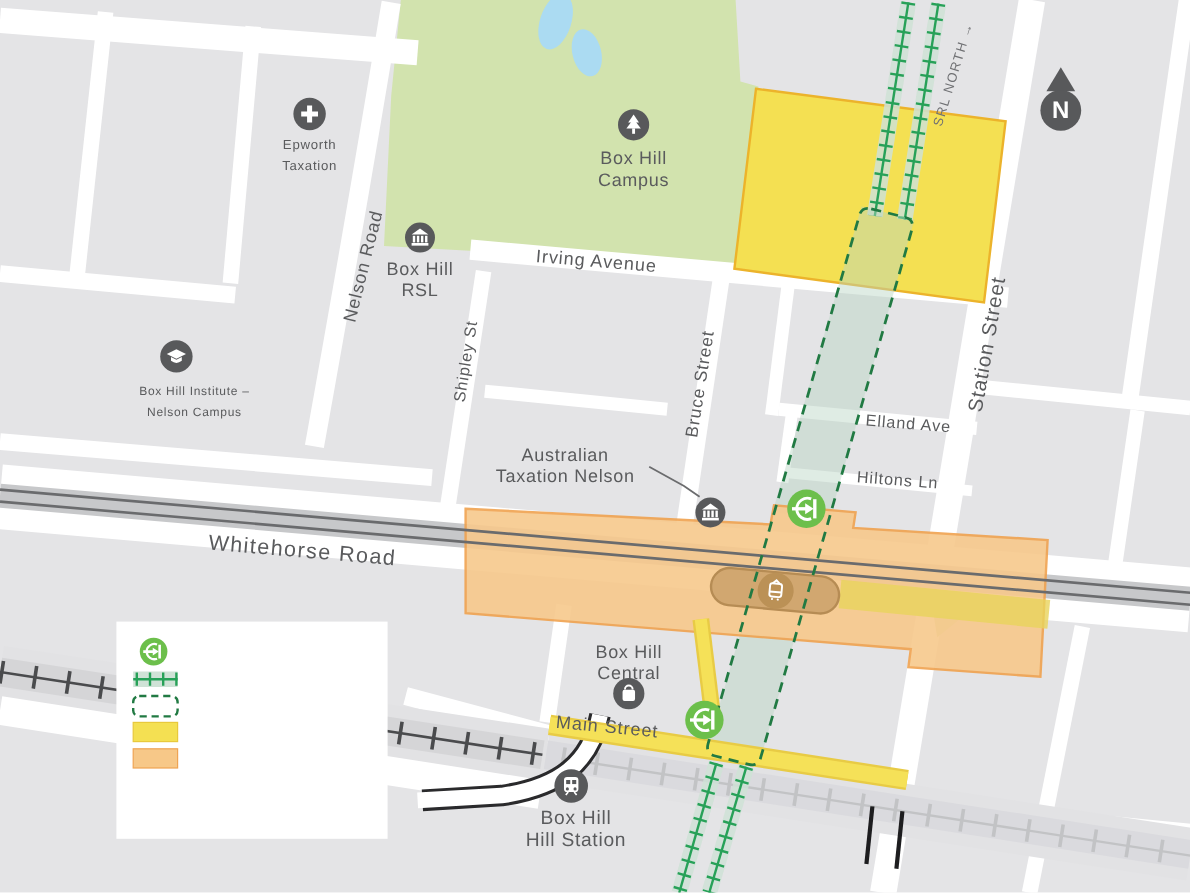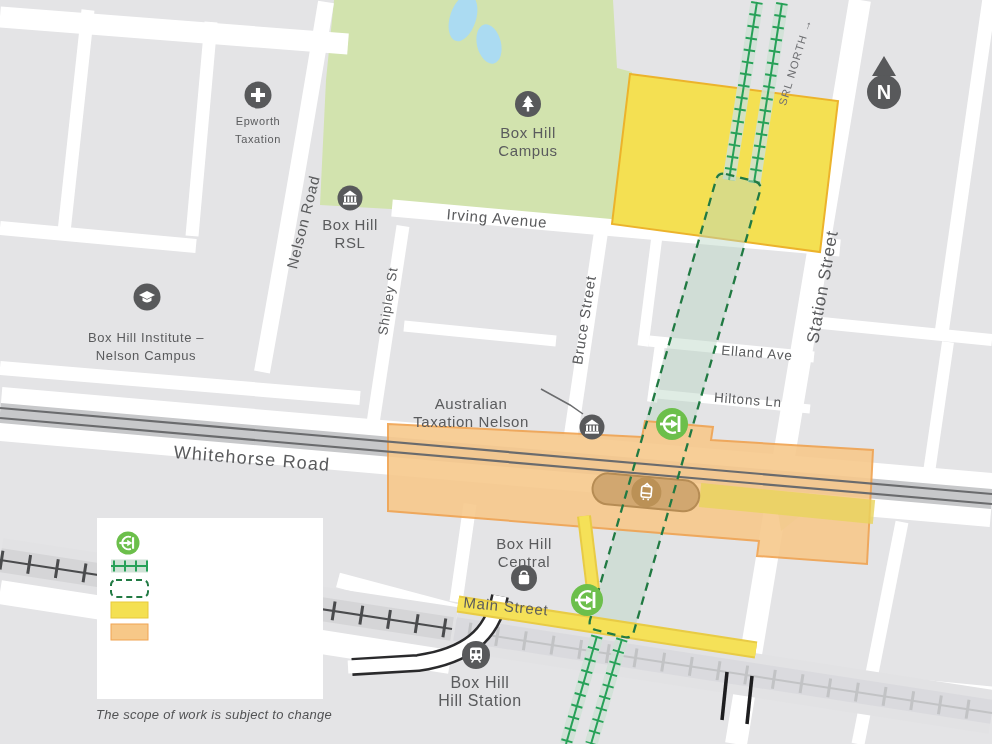--- a/index.html
+++ b/index.html
@@ -240,25 +240,25 @@
       <div>Taxation</div>
     </div>
 <div class="poi-lines" style="left:350px;top:234px;font-size:15px;">
   <div>Box Hill</div>
       <div>RSL</div>
     </div>
 <div class="poi-lines" style="left:528px;top:142px;font-size:15px;">
   <div>Box Hill</div>
       <div>Campus</div>
     </div>
-<div class="poi-lines" style="left:146px;top:336px;font-size:13px;margin-top:11px;">
+<div class="poi-lines" style="left:162px;top:336px;font-size:10px;">
   <div>Box Hill Institute –</div>
       <div>Nelson Campus</div>
     </div>
-<div class="poi-lines" style="left:471px;top:389px;font-size:15px;margin-top:24px;">
+<div class="poi-lines" style="left:471px;top:389px;font-size:15px;">
   <div>Australian</div>
       <div>Taxation Nelson</div>
     </div>
 <div class="poi-lines" style="left:524px;top:553px;font-size:15px;">
   <div>Box Hill</div>
       <div>Central</div>
     </div>
 <div class="poi-lines" style="left:480px;top:692px;font-size:16px;">
   <div>Box Hill</div>
       <div>Hill Station</div>
@@ -283,15 +283,14 @@
       <line x1="111" y1="566" x2="148" y2="566" stroke="#27a158" stroke-width="2"></line>
       <line x1="113" y1="566" x2="148" y2="566" stroke="#27a158" stroke-width="11" stroke-dasharray="2 9"></line>
     </g>
     <rect x="111" y="580" width="37" height="17" rx="5" fill="none" stroke="#217a43" stroke-width="2" stroke-dasharray="6 4"></rect>
     <rect x="111" y="602" width="37" height="16" fill="#f4e052" stroke="#e8c93c" stroke-width="1"></rect>
     <rect x="111" y="624" width="37" height="16" fill="#f7c888" stroke="#efa453" stroke-width="1"></rect>
   </svg>
 
 </div>
 
-<div class="disclaimer">The scope of work is subject to change</div>
 
 </div>
 
 </body></html>

